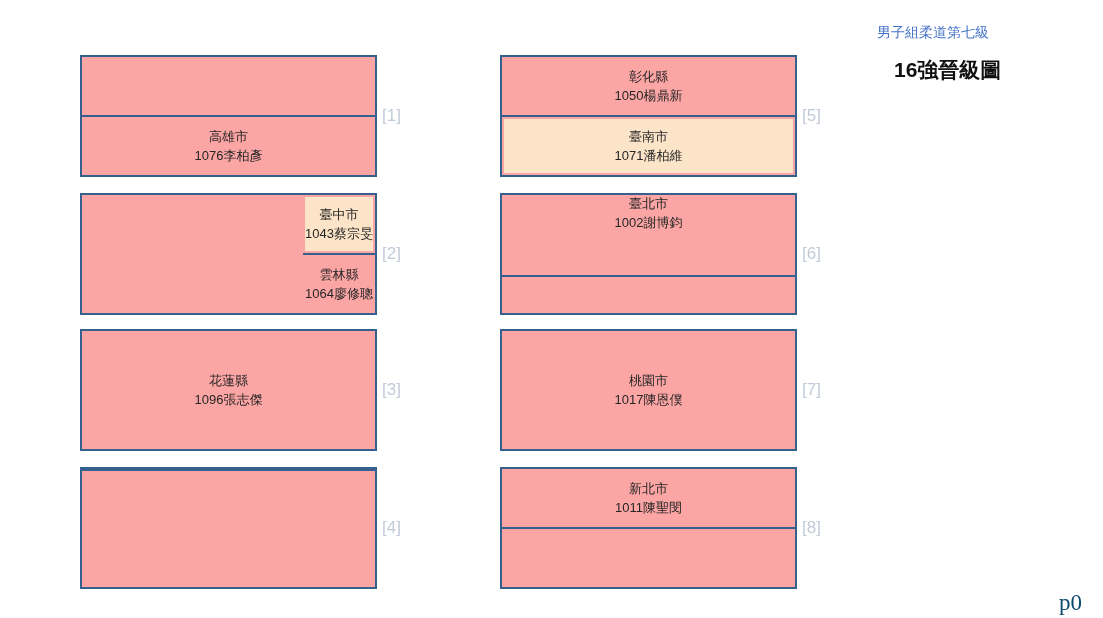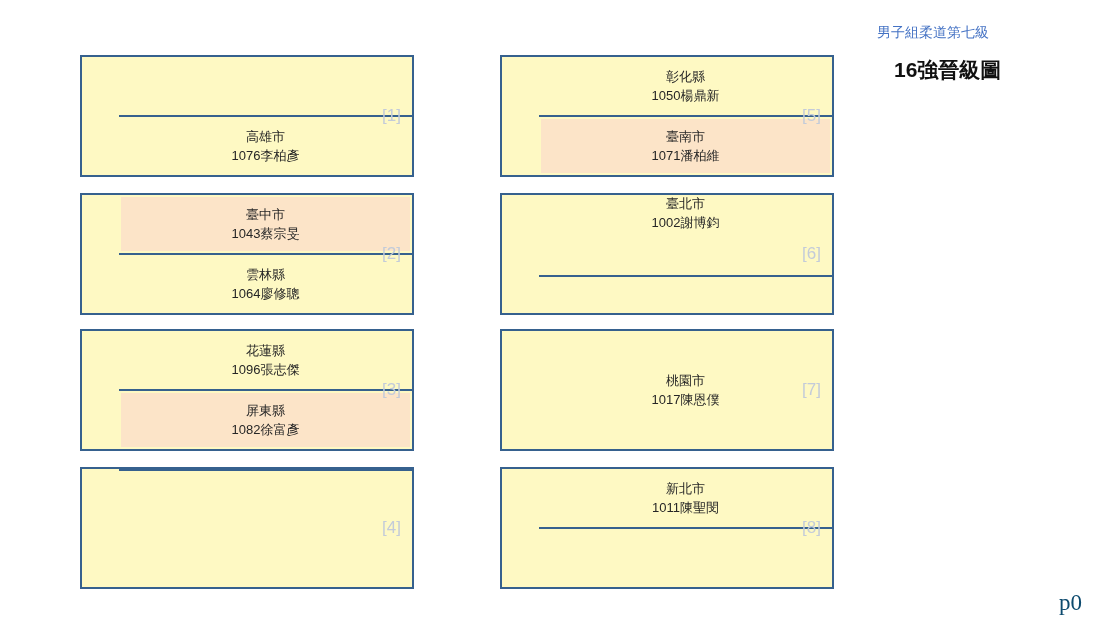--- a/index.html
+++ b/index.html
@@ -33,24 +33,23 @@
     font-family: "Liberation Serif", serif;
     font-size: 23px;
     color: #0c4a6e;
   }
 
   .match-box {
     position: absolute;
     width: 293px;
     height: 118px;
     border: 2px solid #36618E;
-    background: #fef9c3;
+    background: #fca5a5;
     display: flex;
     flex-direction: column;
-    padding-left: 37px;
   }
   .match-slot {
     flex: 1 1 0;
     display: flex;
     overflow: hidden;
   }
   .match-slot.bottom { border-top: 2px solid #36618E; }
   .slot-fill {
     flex: 1;
     margin: 2px;
@@ -89,46 +88,40 @@
       </div>
     </div>
     <div class="match-slot bottom">
       <div class="slot-fill">
         <span class="team-name">高雄市</span>
         <span class="athlete-entry">1076李柏彥</span>
       </div>
     </div>
   </div>
       <div class="match-number-label" style="left: 382px; top: 94px;">[1]</div>
-      <div class="match-box" style="left: 80px; top: 181px;">
+      <div class="match-box" style="left: 80px; top: 181px; align-items: flex-end;">
     <div class="match-slot top">
       <div class="slot-fill highlighted">
         <span class="team-name">臺中市</span>
         <span class="athlete-entry">1043蔡宗旻</span>
       </div>
     </div>
     <div class="match-slot bottom">
       <div class="slot-fill">
         <span class="team-name">雲林縣</span>
         <span class="athlete-entry">1064廖修聰</span>
       </div>
     </div>
   </div>
       <div class="match-number-label" style="left: 382px; top: 232px;">[2]</div>
       <div class="match-box" style="left: 80px; top: 317px;">
     <div class="match-slot top">
       <div class="slot-fill">
         <span class="team-name">花蓮縣</span>
         <span class="athlete-entry">1096張志傑</span>
-      </div>
-    </div>
-    <div class="match-slot bottom">
-      <div class="slot-fill highlighted">
-        <span class="team-name">屏東縣</span>
-        <span class="athlete-entry">1082徐富彥</span>
       </div>
     </div>
   </div>
       <div class="match-number-label" style="left: 382px; top: 368px;">[3]</div>
       <div class="match-box" style="left: 80px; top: 455px;">
     <div class="match-slot bottom">
       <div class="slot-fill">
         <span class="team-name"></span>
         <span class="athlete-entry"></span>
       </div>

